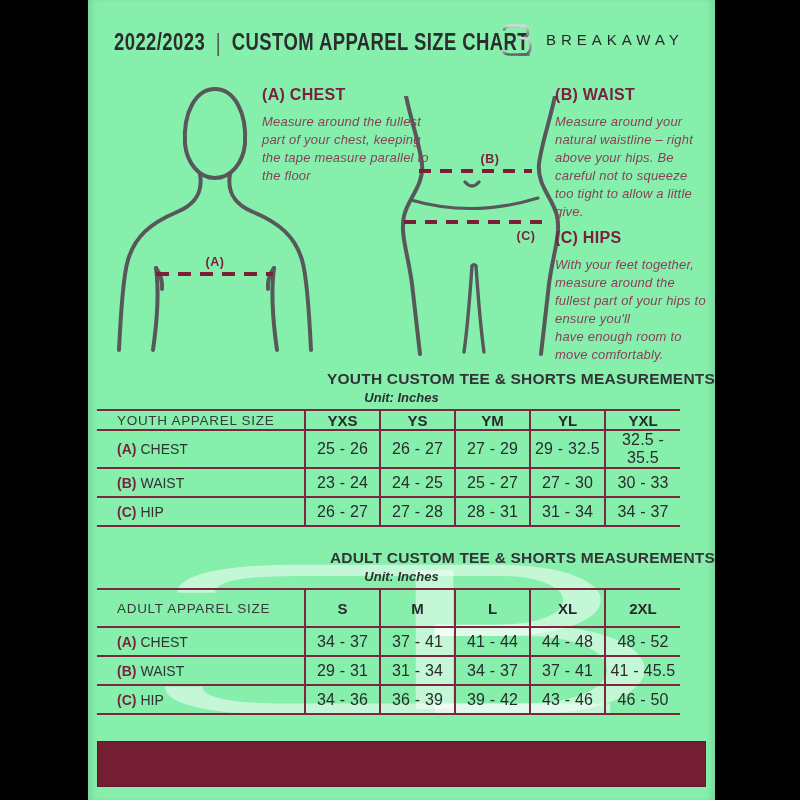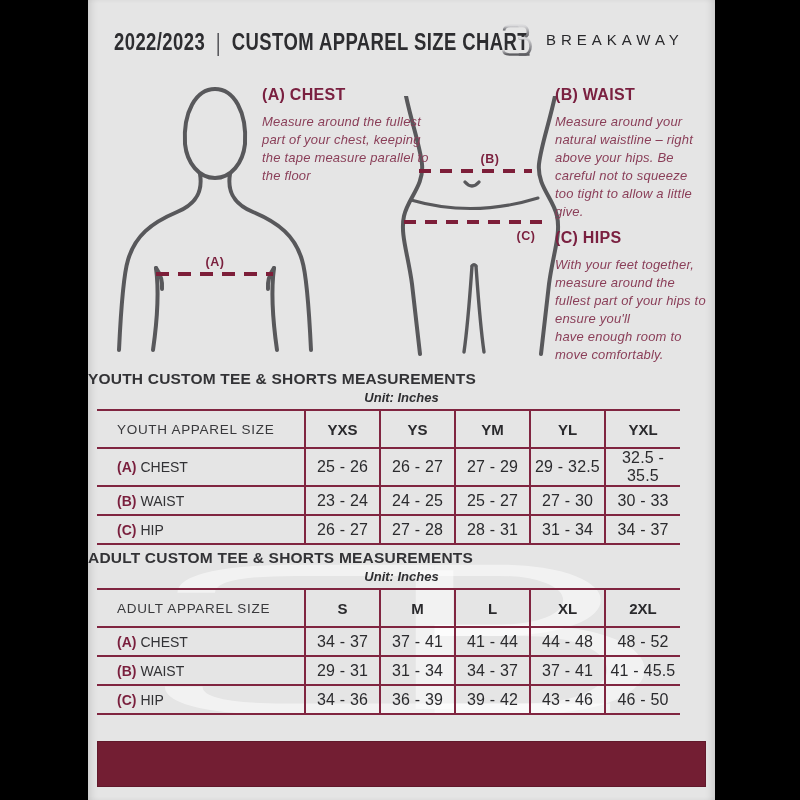--- a/index.html
+++ b/index.html
@@ -1,20 +1,20 @@
 <!DOCTYPE html>
 <html><head>
 <meta charset="utf-8">
 <style>
   * { margin:0; padding:0; box-sizing:border-box; }
   html,body { width:800px; height:800px; background:#000; overflow:hidden;
               font-family:"Liberation Sans", sans-serif; }
   .canvas { position:relative; width:800px; height:800px; background:#000; }
   .doc { position:absolute; left:88px; top:0; width:627px; height:800px;
-         background:#e5e5e5;
+         background:#86efac;
          box-shadow: inset 7px 0 9px -5px rgba(0,0,0,.14), inset -7px 0 9px -5px rgba(0,0,0,.14); }
 
   
   .watermark { position:absolute; left:58px; top:544px; width:552px; height:180px; }
 
   
   .header { position:absolute; left:26px; top:27px; height:32px; display:flex; align-items:center; }
   .hdr-title { display:flex; align-items:center; gap:13px; white-space:nowrap;
                transform:scale(.84,1.07); transform-origin:0 50%;
                font-weight:bold; font-size:22px; color:#2d2d30; letter-spacing:.5px; }
@@ -33,31 +33,31 @@
   
   .guide { position:absolute; }
   .guide h3 { font-size:16px; font-weight:bold; color:#7a2040; letter-spacing:.3px; margin-bottom:9px; }
   .guide p { font-size:13px; line-height:1.38; font-style:italic; color:#8a3e58;
              letter-spacing:.2px; white-space:pre-line; }
   #guideA { left:174px; top:86px; width:176px; }
   #guideB { left:467px; top:86px; width:153px; }
   #guideC { left:467px; top:229px; width:153px; }
 
   
-  .tbl-title { position:absolute; left:0; width:627px; text-align:left;
+  .tbl-title { position:absolute; left:0; width:627px; text-align:right;
                font-size:15.5px; font-weight:bold; color:#333336; letter-spacing:.2px; }
   .tbl-unit  { position:absolute; left:0; width:627px; text-align:center;
                font-size:13px; font-style:italic; font-weight:bold; color:#2f2f32; }
   #youthTitle { top:370px; }  #youthUnit { top:390px; }
   #adultTitle { top:549px; }  #adultUnit { top:569px; }
   table { position:absolute; left:9px; width:583px; border-collapse:collapse; table-layout:fixed; }
   #youthTable { top:409px; }  #adultTable { top:588px; }
   th, td { border:0 solid #802540; }
   th { border-top-width:2px; border-bottom-width:2px; }
-  #youthTable th { height:38px; }  #adultTable th { height:38px; }
+  #youthTable th { height:20px; }  #adultTable th { height:38px; }
   td { border-bottom-width:2px; height:29px; }
   th:not(:first-child), td:not(:first-child) { border-left-width:2px; }
   .lbl-head { text-align:left; padding-left:20px; font-weight:normal; font-size:13.5px;
               letter-spacing:.7px; color:#39393c; }
   .size-head { text-align:center; font-size:15px; font-weight:bold; color:#2a2a2d; }
   td.lbl { text-align:left; padding-left:20px; font-size:14px; color:#323235; }
   td.val { text-align:center; font-size:16px; color:#2b2b2e; letter-spacing:.2px; }
   .pfx { color:#7a1f3d; font-weight:bold; margin-right:4px; }
 
   

